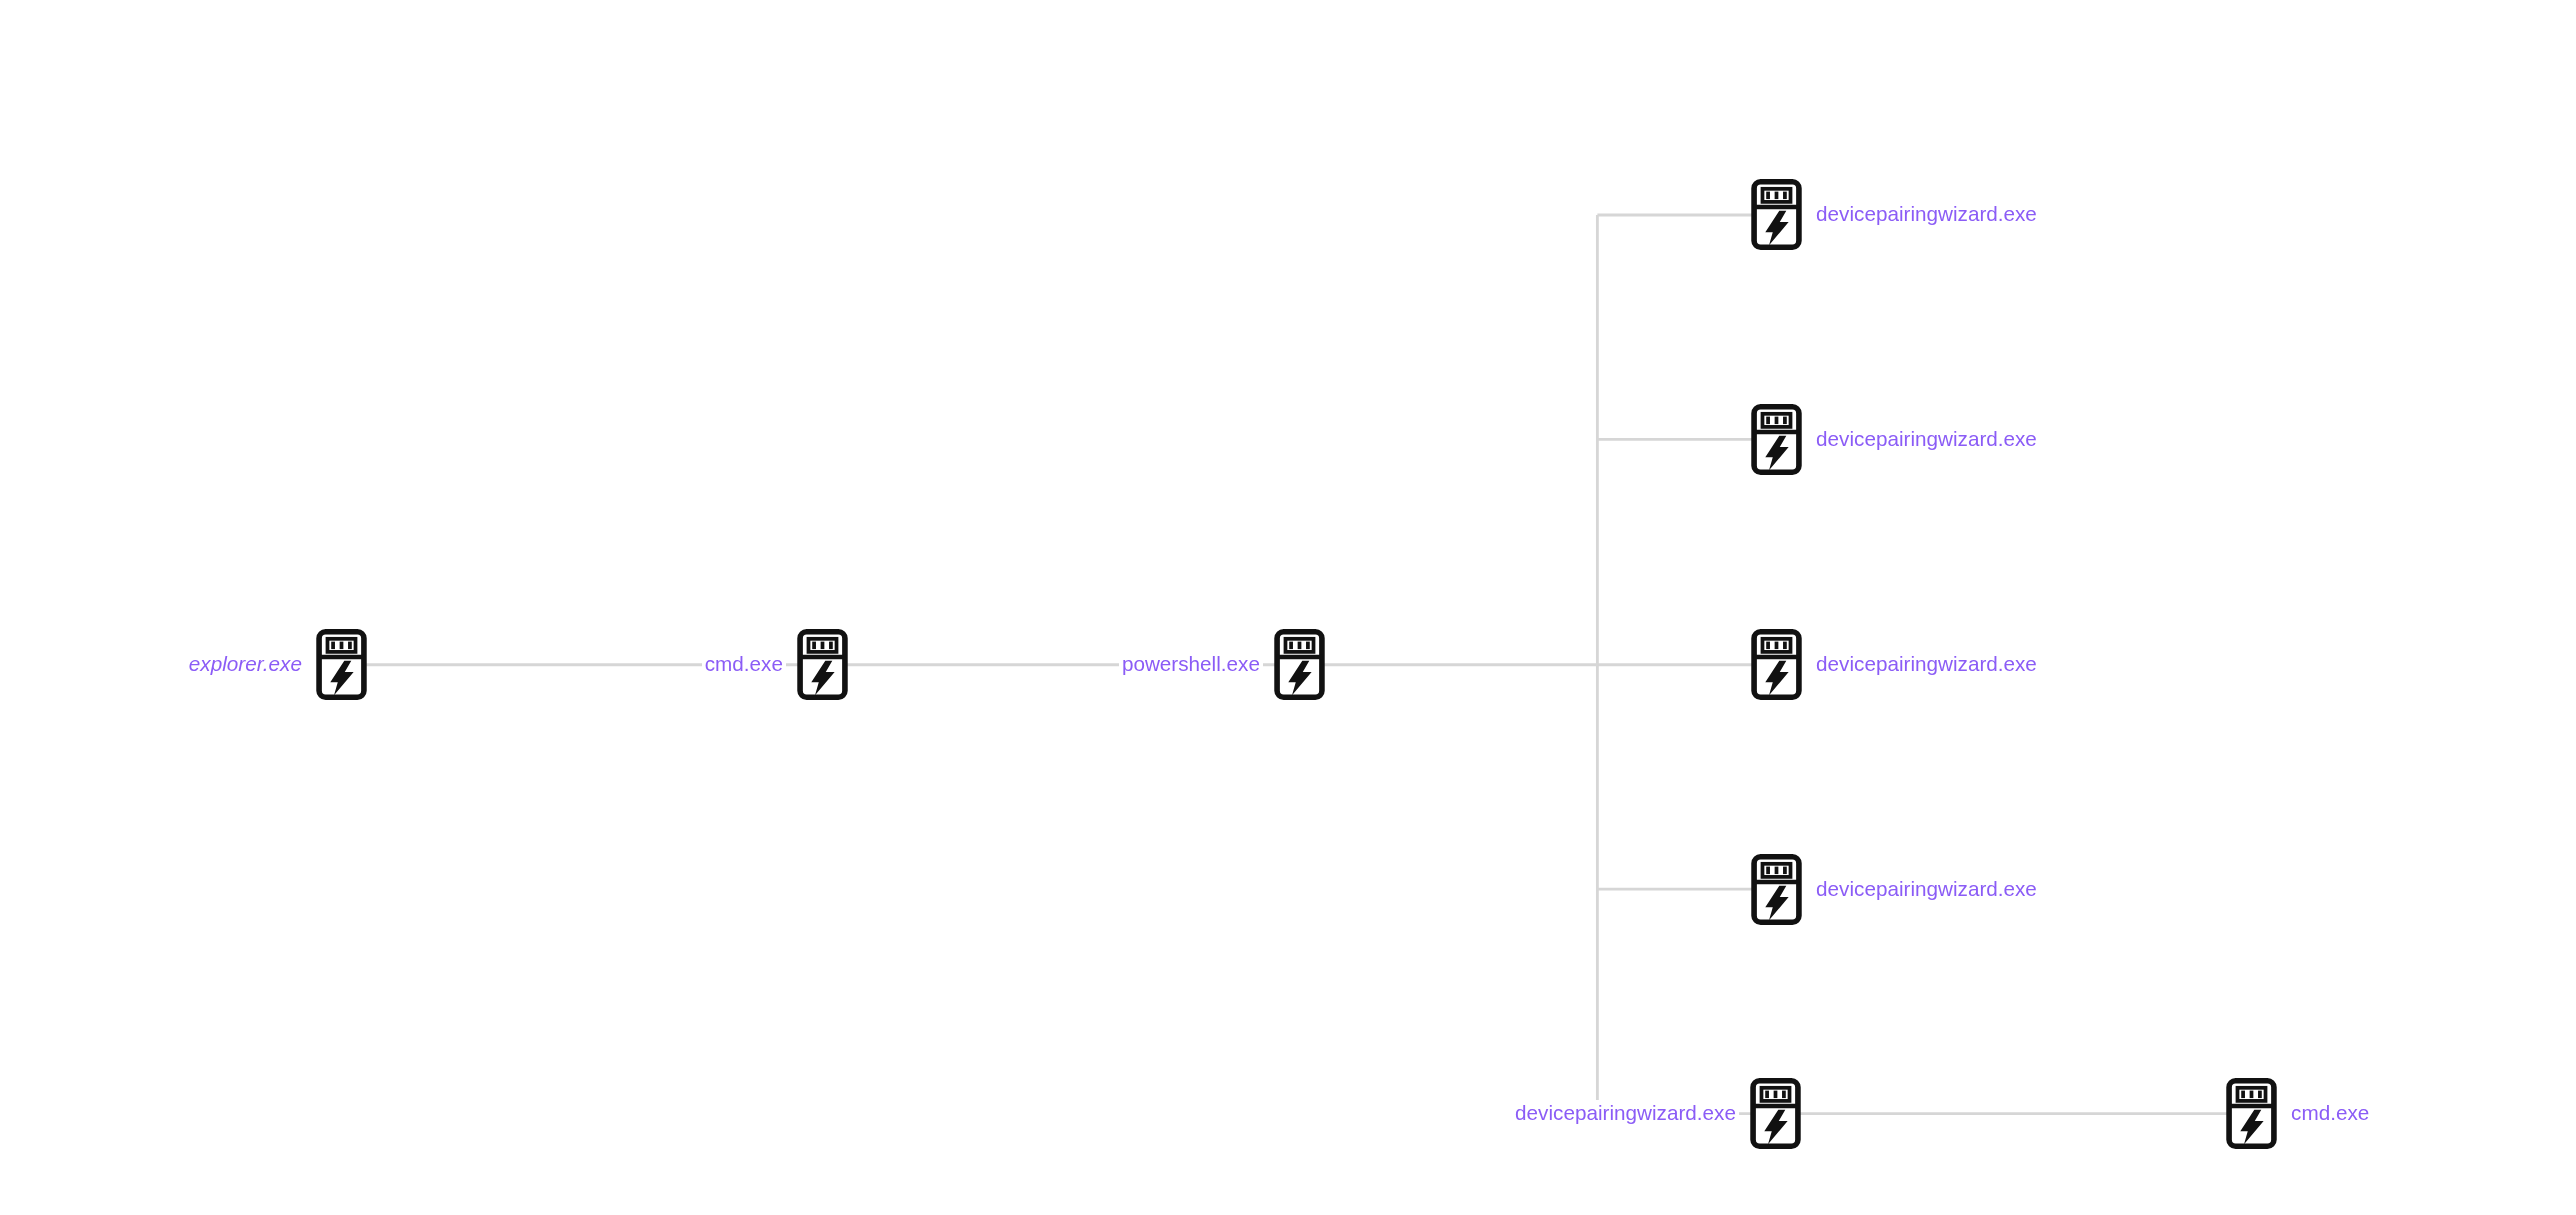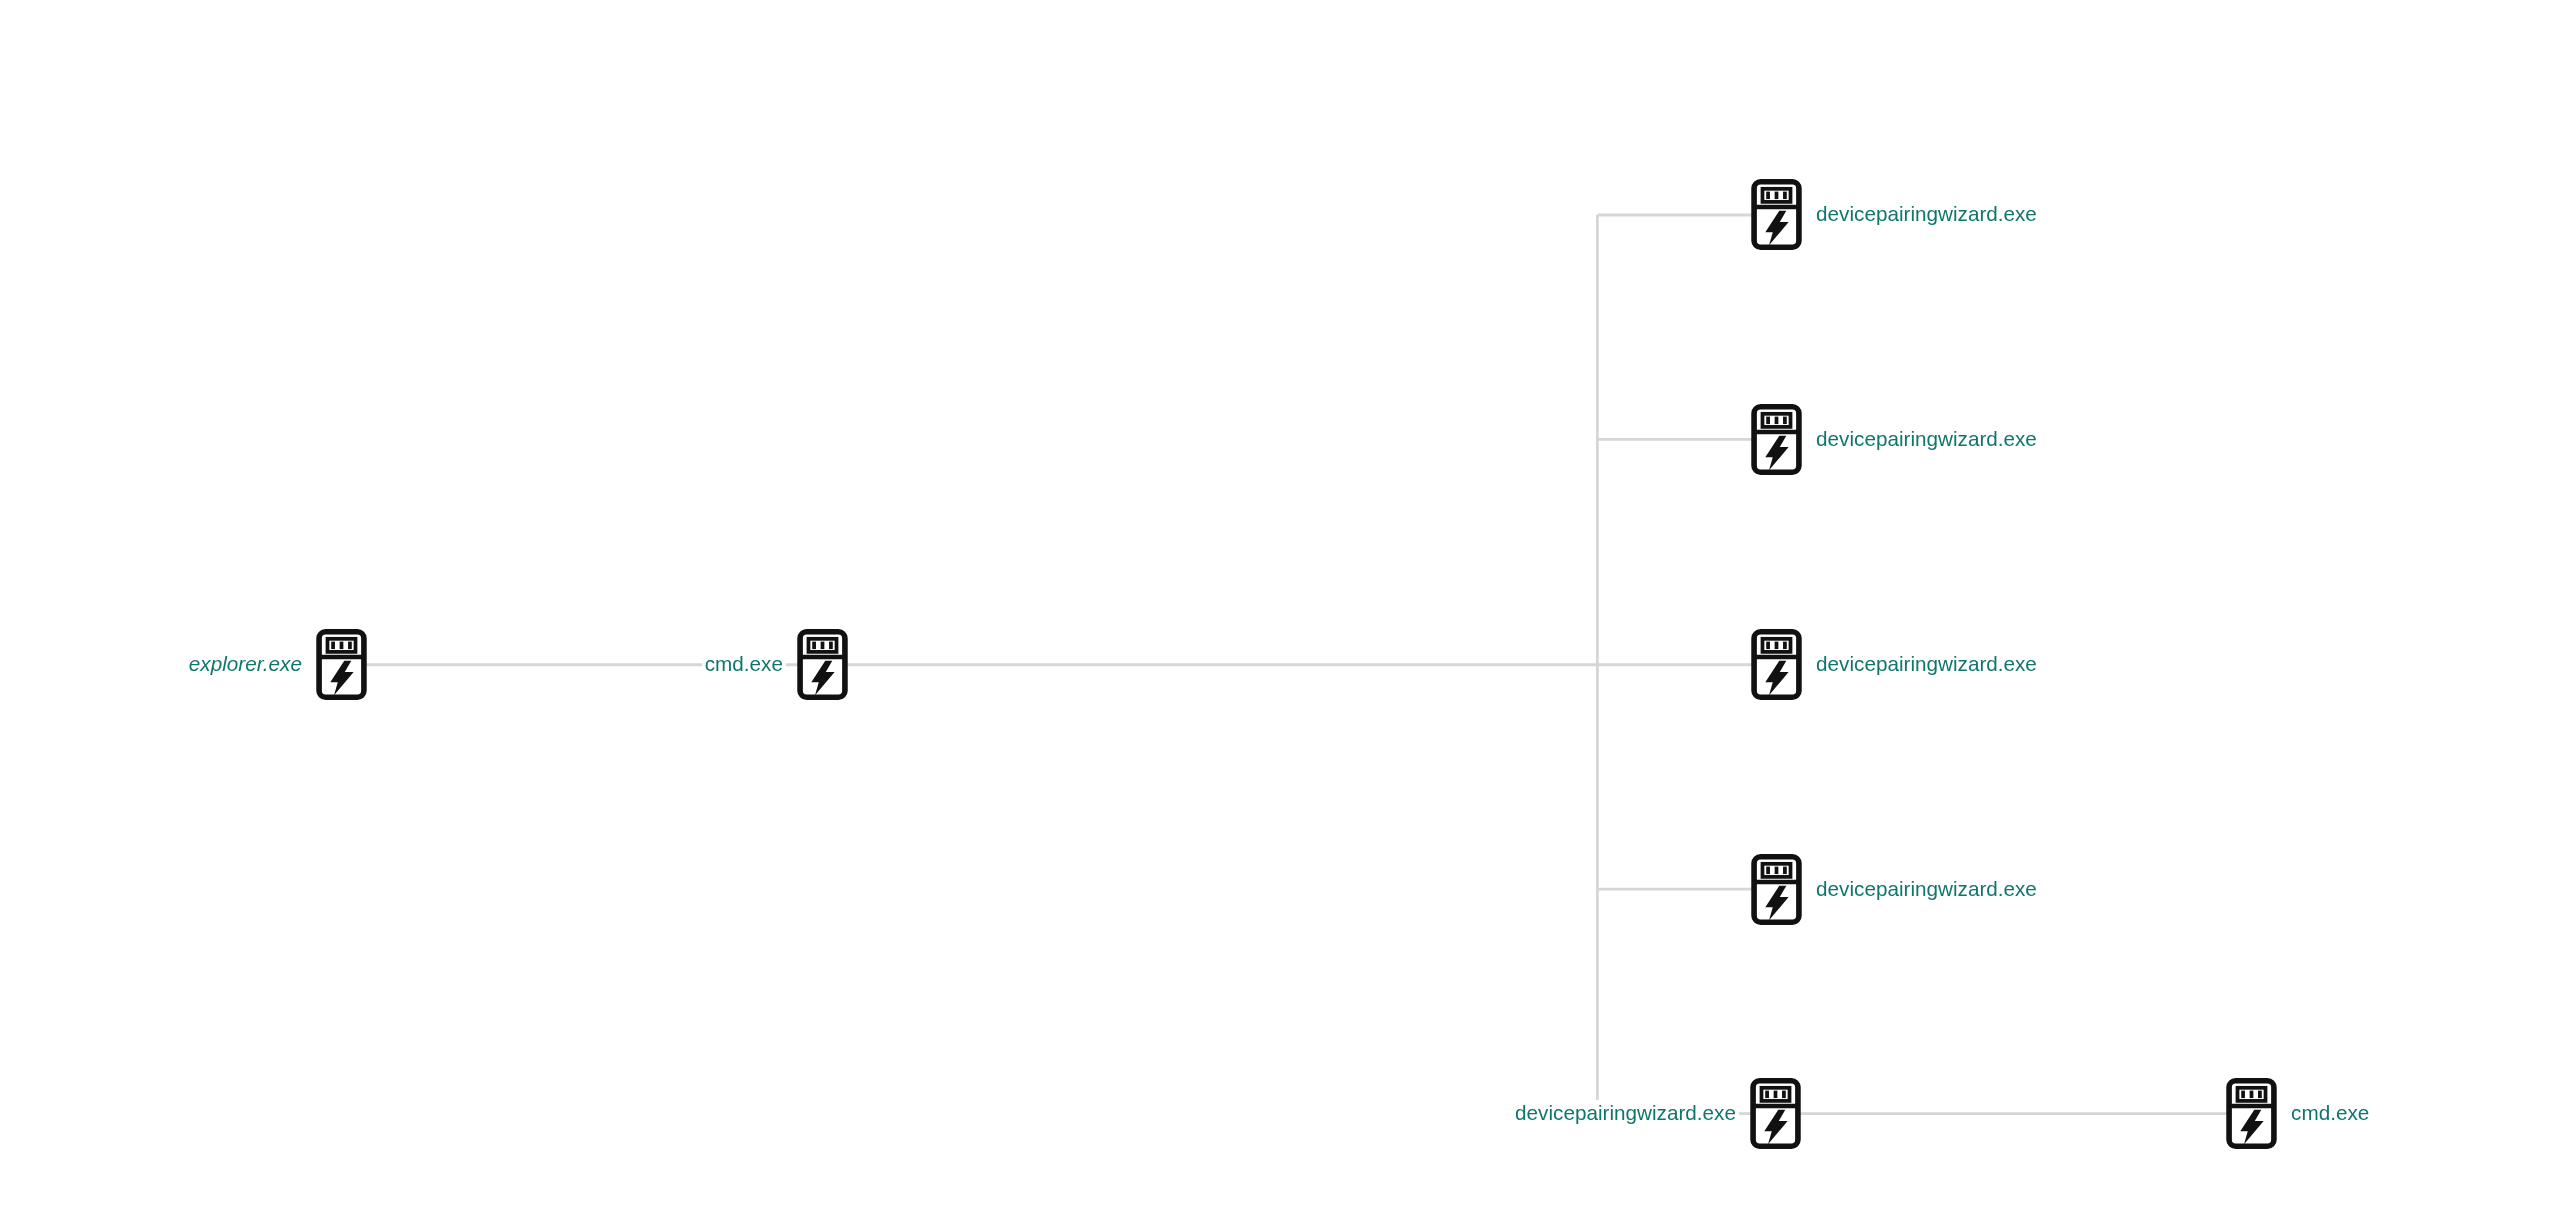--- a/index.html
+++ b/index.html
@@ -21,21 +21,21 @@
     position: absolute;
     display: flex;
     align-items: center;
     gap: 11.3px;
     height: 71px;
     cursor: pointer;
   }
   .node .plabel {
     font-size: 20.7px;
     line-height: 24.4px;
-    color: #0f766e;
+    color: #8b5cf6;
     background: #ffffff;
     padding: 0.9px 2.8px;
     white-space: nowrap;
   }
   .picon { display: block; width: 51px; height: 71px; flex: 0 0 51px; }
 </style>
 </head>
 <body>
 
 <div class="canvas">
@@ -67,20 +67,26 @@
       </svg>
   </div>
 
   <div class="node" style="top:629px; right:1728px;">
     <span class="plabel">cmd.exe</span>
     <svg class="picon" viewBox="0 0 54 76">
         <use href="#proc-icon"></use>
       </svg>
   </div>
 
+  <div class="node" style="top:629px; right:1251px;">
+    <span class="plabel">powershell.exe</span>
+    <svg class="picon" viewBox="0 0 54 76">
+        <use href="#proc-icon"></use>
+      </svg>
+  </div>
 
   <div class="node" style="top:179px; left:1751px;">
     <svg class="picon" viewBox="0 0 54 76">
         <use href="#proc-icon"></use>
       </svg>
     <span class="plabel">devicepairingwizard.exe</span>
   </div>
 
   <div class="node" style="top:404px; left:1751px;">
     <svg class="picon" viewBox="0 0 54 76">

